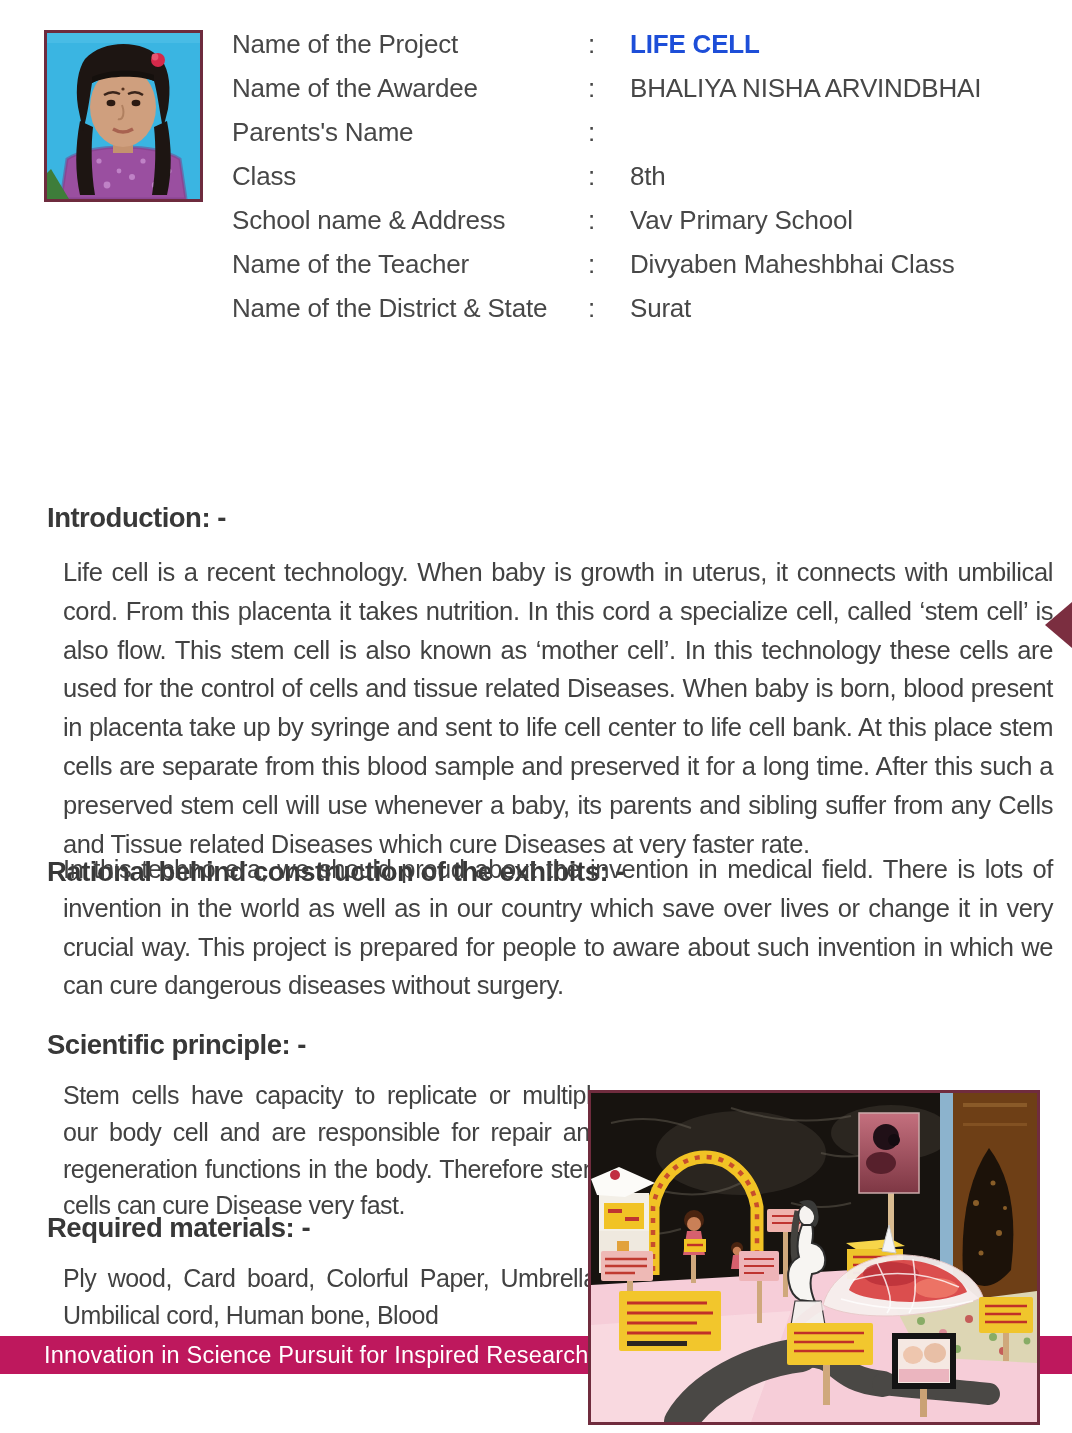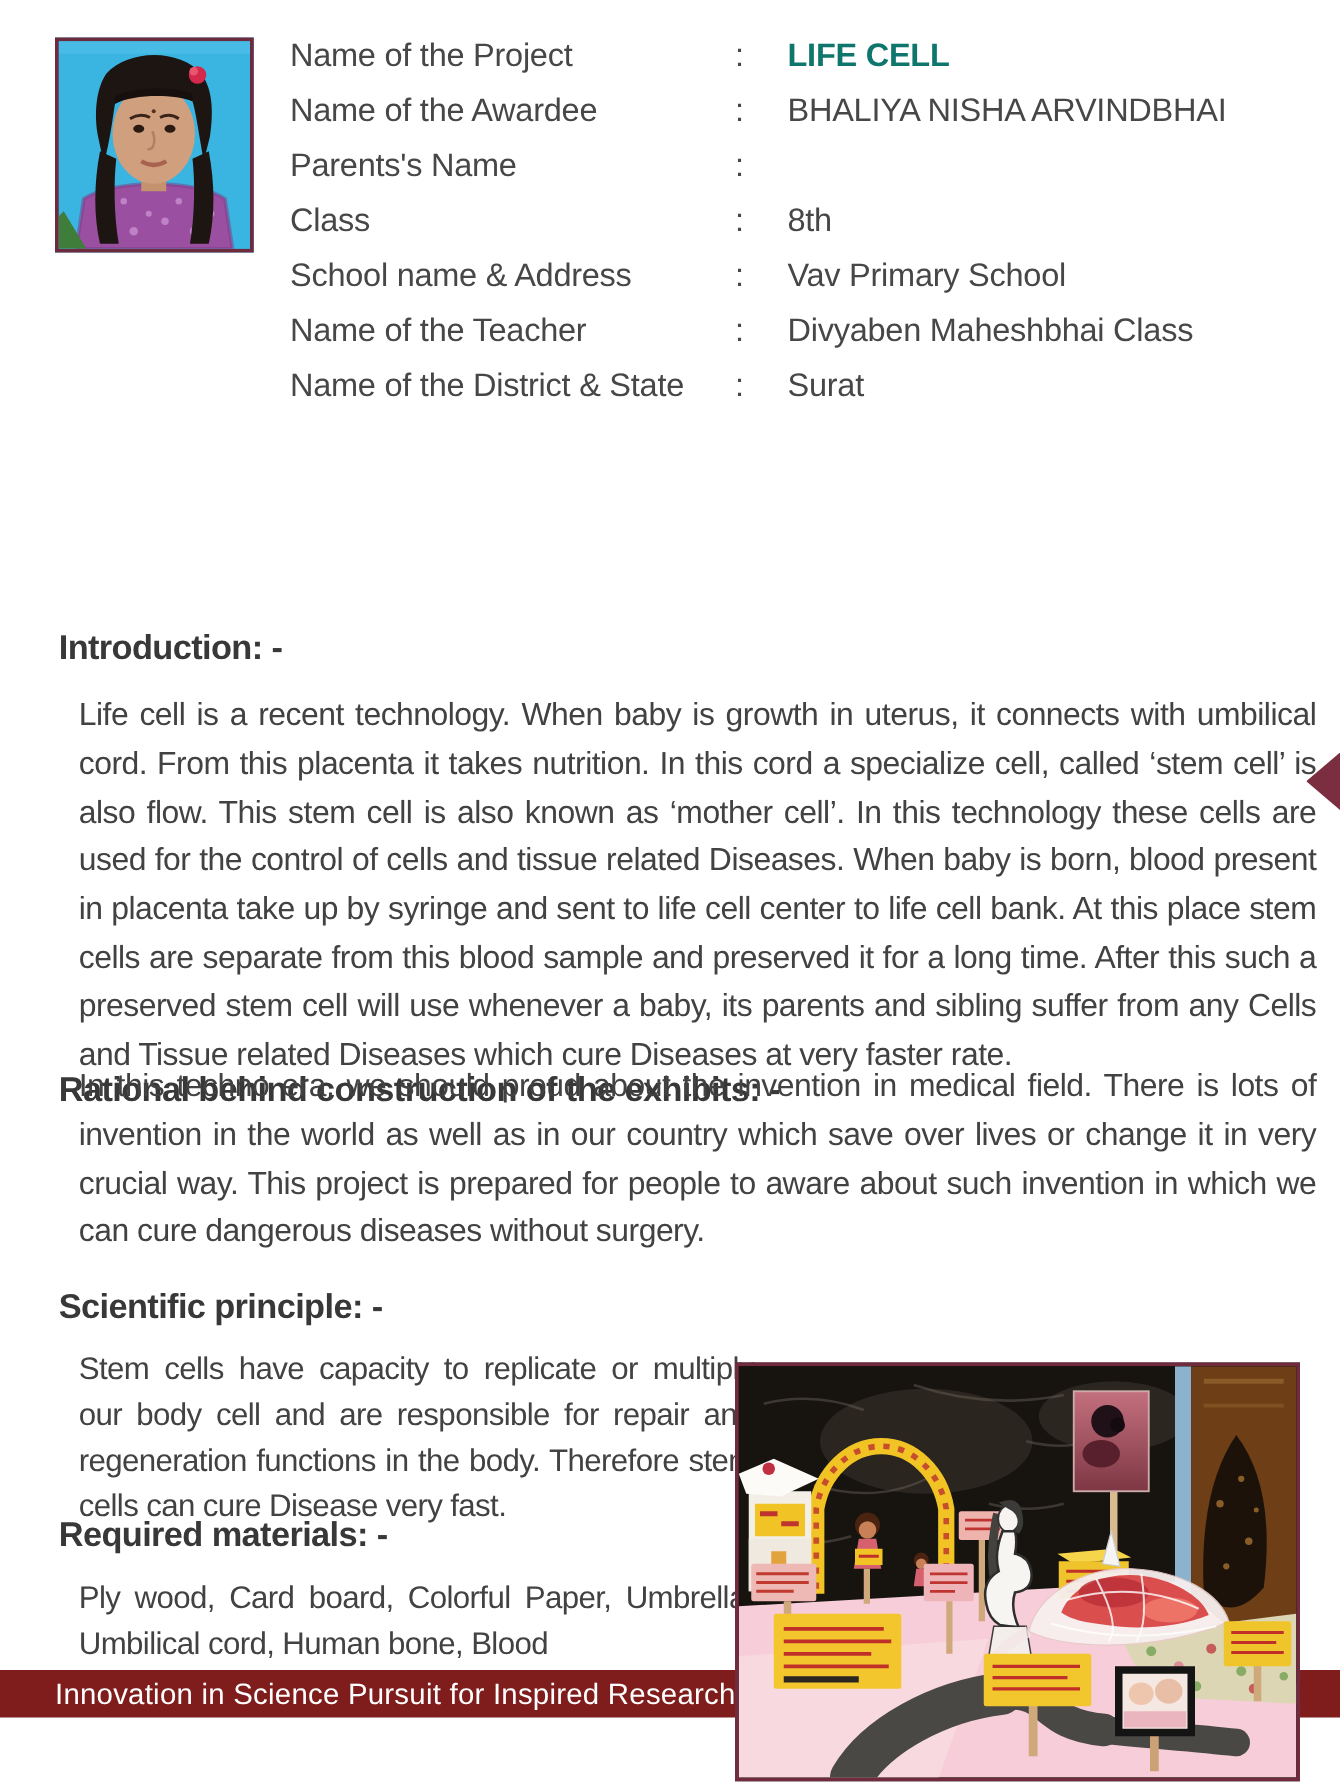--- a/index.html
+++ b/index.html
@@ -11,21 +11,21 @@
   .student-photo{
     position:absolute;left:44px;top:30px;width:153px;height:166px;
     border:3px solid #6e2b3e;box-sizing:content-box;background:#3ab5e2;
   }
   .student-photo svg{display:block;width:100%;height:100%;}
   .info-table{position:absolute;left:232px;top:22px;width:810px;}
   .info-row{display:flex;height:44px;align-items:center;font-size:26px;color:#474747;letter-spacing:-0.2px;justify-content:space-between;}
   .info-row .lbl{width:356px;flex:none;}
   .info-row .col{width:42px;flex:none;}
   .info-row .val{flex:1;white-space:nowrap;}
-  .info-row.first .val{font-weight:bold;color:#0f766e;}
+  .info-row.first .val{font-weight:bold;color:#1d4ed8;}
   
   .brief-title{
     position:absolute;left:47px;top:432px;margin:0;
     font-size:28px;font-weight:bold;color:#363636;letter-spacing:-0.4px;
   }
   .sec-h{
     position:absolute;left:47px;margin:0;
     font-size:27.5px;font-weight:bold;color:#383838;letter-spacing:-0.5px;
   }
   .sec-b{
@@ -33,21 +33,21 @@
   }
   .wide{width:990px;font-size:25.5px;line-height:38.8px;letter-spacing:-0.4px;}
   .narrow{width:540px;font-size:25px;line-height:36.8px;letter-spacing:-0.5px;}
   .h-intro{top:502px;} .b-intro{top:537px;}
   .h-rational{top:856px;} .b-rational{top:834px;}
   .h-sci{top:1029px;} .b-sci{top:1061px;}
   .h-req{top:1212px;} .b-req{top:1244px;}
   
   .banner{
     position:absolute;left:0;top:1336px;width:1072px;height:38px;
-    background:#7f1d1d;z-index:1;
+    background:#be185d;z-index:1;
   }
   .banner span{
     display:inline-block;margin-left:44px;line-height:38px;
     font-size:23.5px;color:#ffffff;letter-spacing:0.2px;
   }
   
   .edge-arrow{
     position:absolute;right:0;top:602px;width:27px;height:46px;background:#7b2e40;
     -webkit-clip-path:polygon(100% 0,100% 100%,0 50%);clip-path:polygon(100% 0,100% 100%,0 50%);
   }

